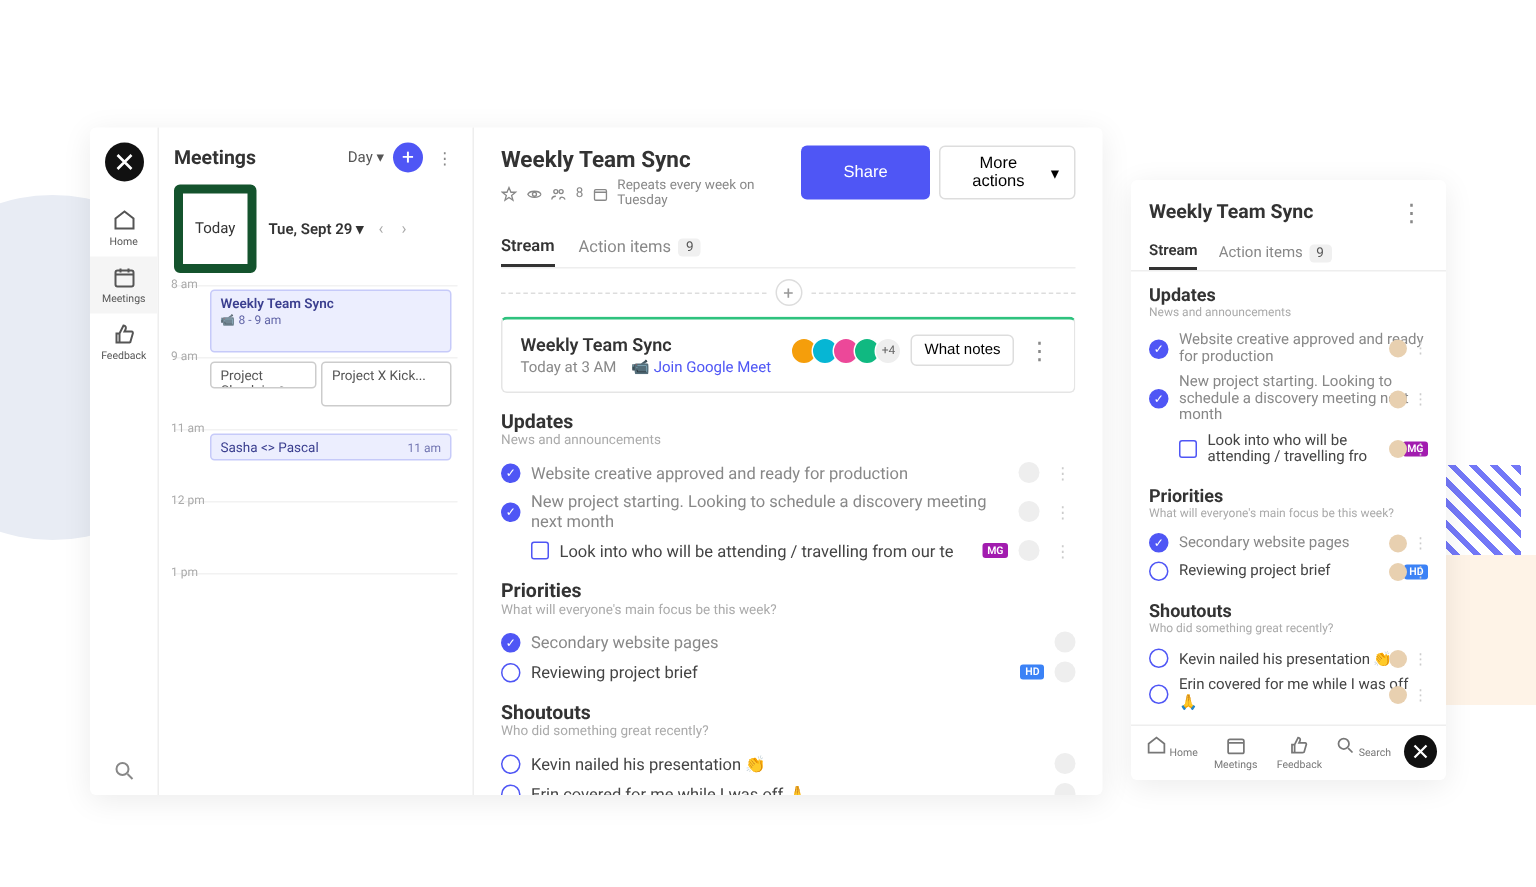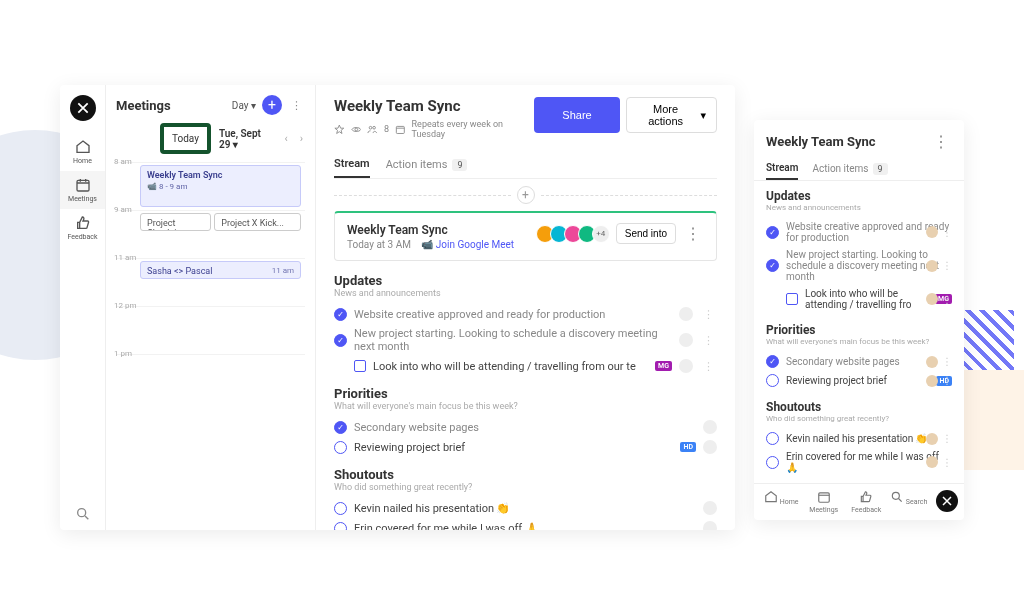--- a/index.html
+++ b/index.html
@@ -113,26 +113,25 @@
     width: 20px; height: 20px; border-radius: 50%;
     background: #4f56f5; color: #fff;
     display: flex; align-items: center; justify-content: center;
     font-size: 14px; cursor: pointer;
   }
   .kebab { color: #888; cursor: pointer; padding: 0 3px; }
   .date-row {
     display: flex; align-items: center; gap: 8px; margin-bottom: 8px;
   }
   .today-pill {
-    border: 4px solid #14532d;
+    border: 6px solid #14532d;
     border-radius: 4px;
-    padding: 6px 8px;
+    padding: 18px 8px;
     font-size: 10px;
     cursor: pointer;
-    margin-left: 44px;
   }
   .date-current { font-size: 10px; font-weight: 600; }
   .chev { color: #aaa; cursor: pointer; padding: 0 2px; }
   .timeline { position: relative; }
   .hour {
     height: 48px;
     border-top: 1px solid #f2f2f2;
     position: relative;
   }
   .hour-label {
@@ -398,21 +397,21 @@
           <span class="ev-title">Weekly Team Sync</span>
           <span class="ev-time">📹 8 - 9 am</span>
         </div>
       </div>
       <div class="hour">
           <span class="hour-label">9 am</span>
         <div class="event ev-gray" style="top:2px;height:18px;right:50%">
           <span>Project Check-in</span>
           <span class="ev-time-right">9 am</span>
         </div>
-        <div class="event ev-gray" style="top:2px;height:18px;left:52%">
+        <div class="event ev-gray" style="top:2px;height:30px;left:52%">
           <span>Project X Kick...</span>
         </div>
       </div>
       <div class="hour">
           <span class="hour-label">11 am</span>
         <div class="event ev-purple" style="top:2px;height:18px">
           <span>Sasha &lt;&gt; Pascal</span>
           <span class="ev-time-right">11 am</span>
         </div>
       </div>
@@ -485,21 +484,21 @@
         </div>
       </div>
       <div class="mc-right">
         <div class="avatars">
           <div class="avatar av0"></div>
           <div class="avatar av1"></div>
           <div class="avatar av2"></div>
           <div class="avatar av3"></div>
           <div class="av-more">+4</div>
         </div>
-        <button class="btn-send">Send into</button>
+        <button class="btn-send">What notes</button>
         <span class="kebab">⋮</span>
       </div>
     </div>
 
     <div class="section">
       <div class="section-title">Updates</div>
       <div class="section-sub">News and announcements</div>
       <div class="item-row">
         <div class="circ checked"></div>
         <span class="text">Website creative approved and ready for production</span>

